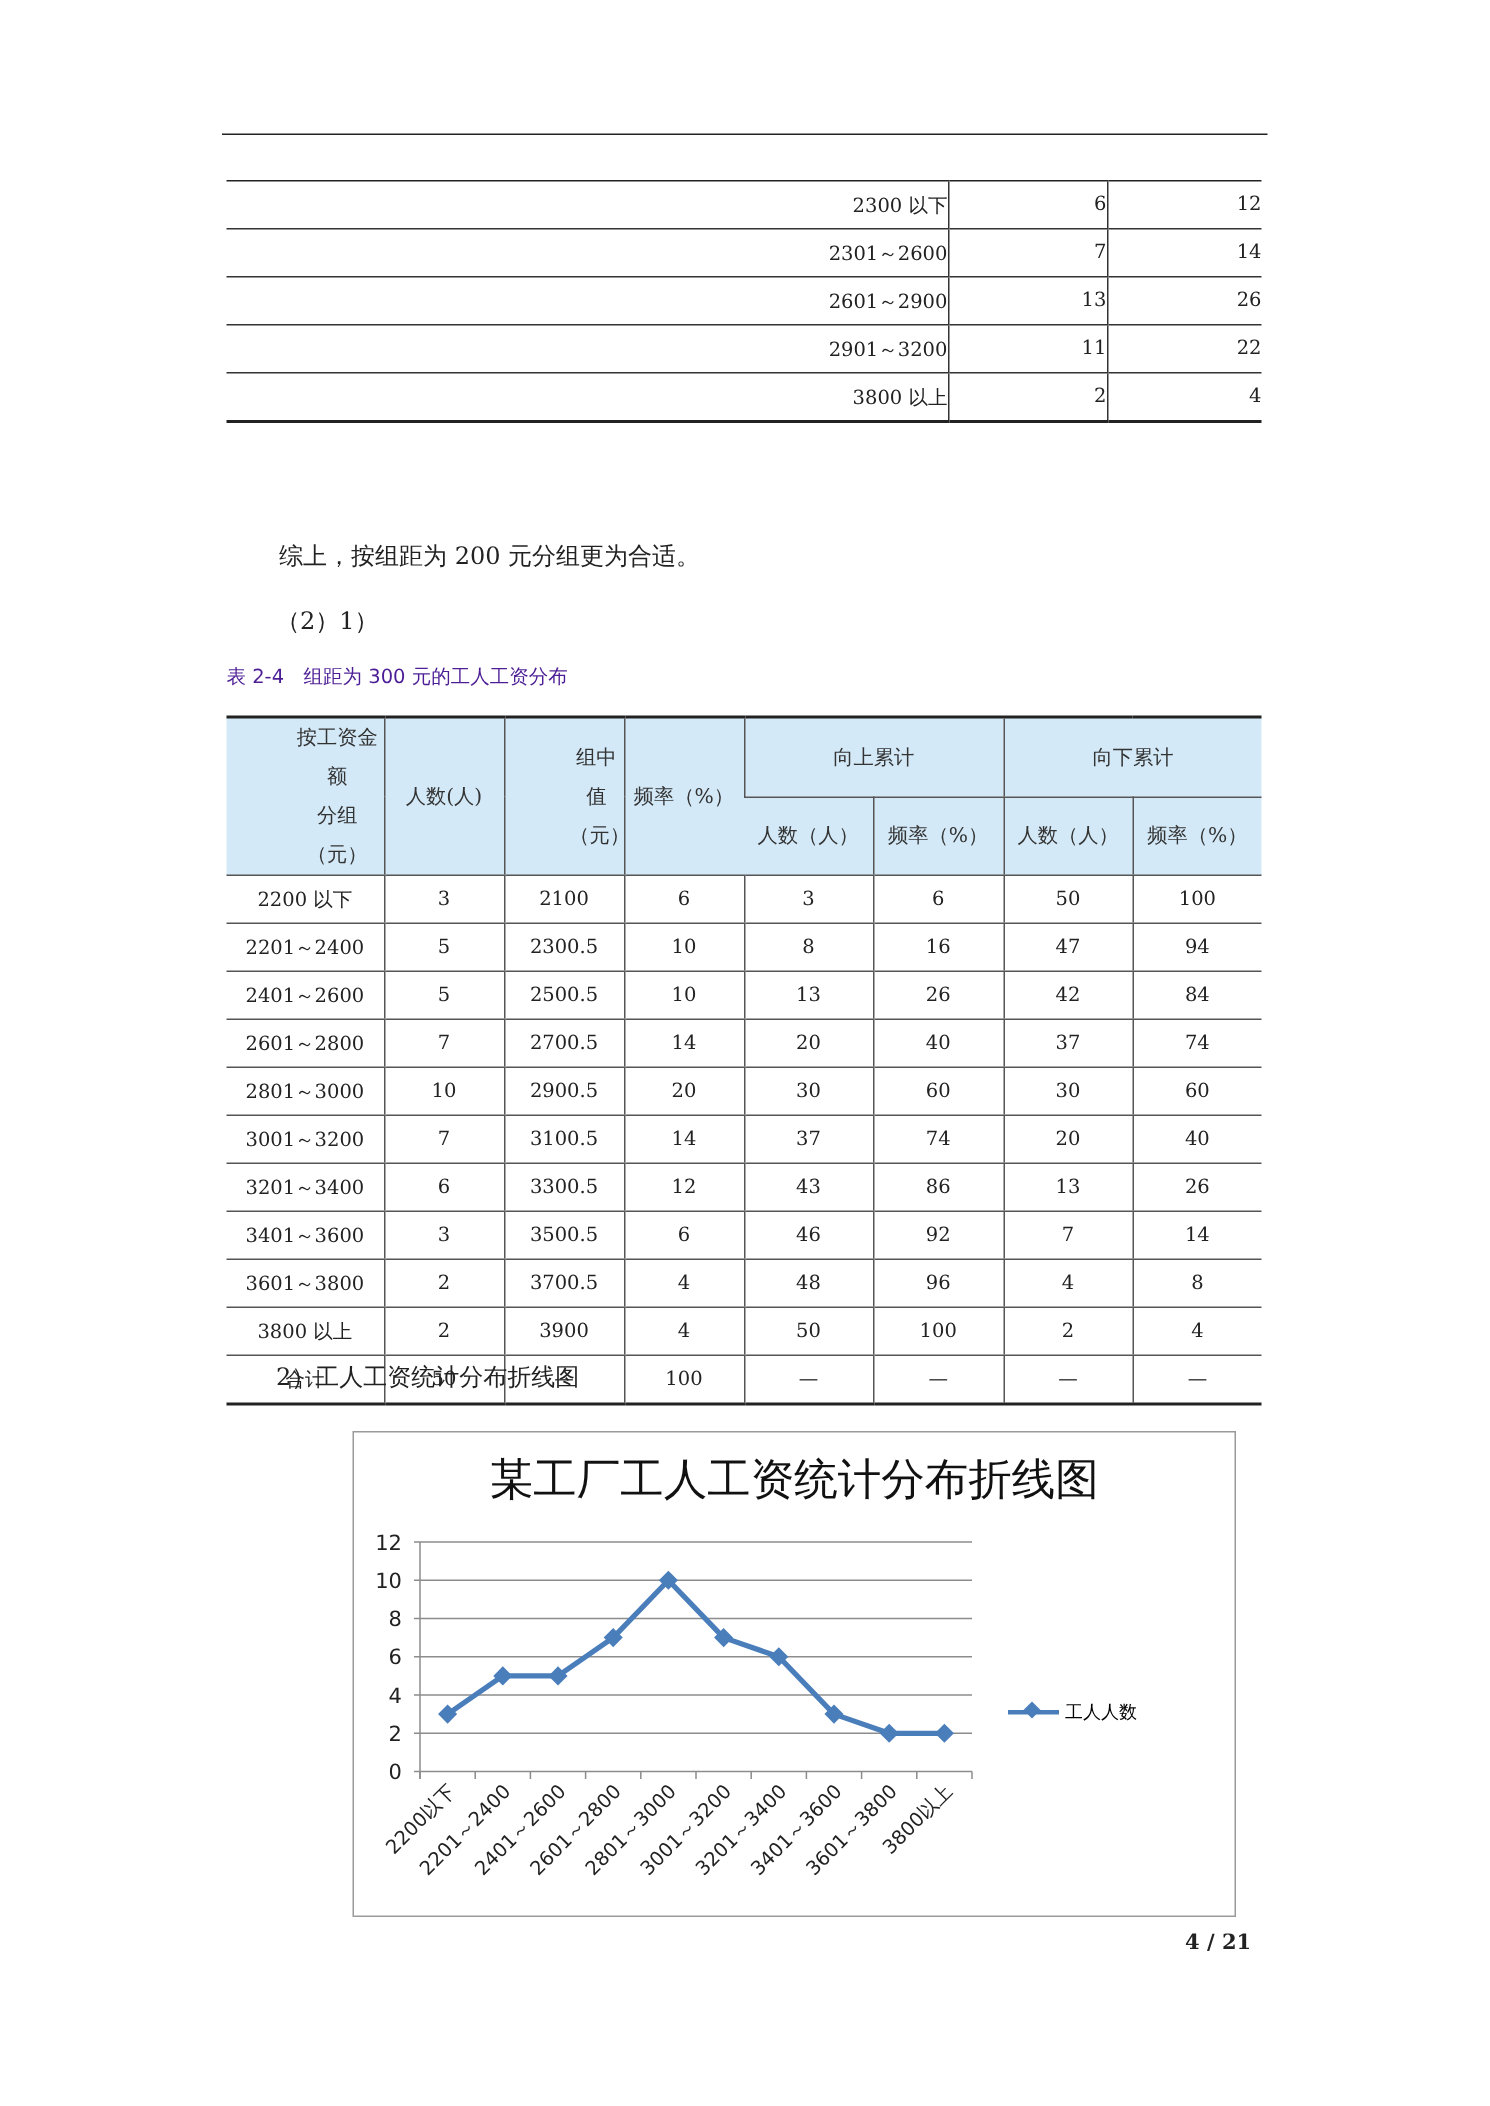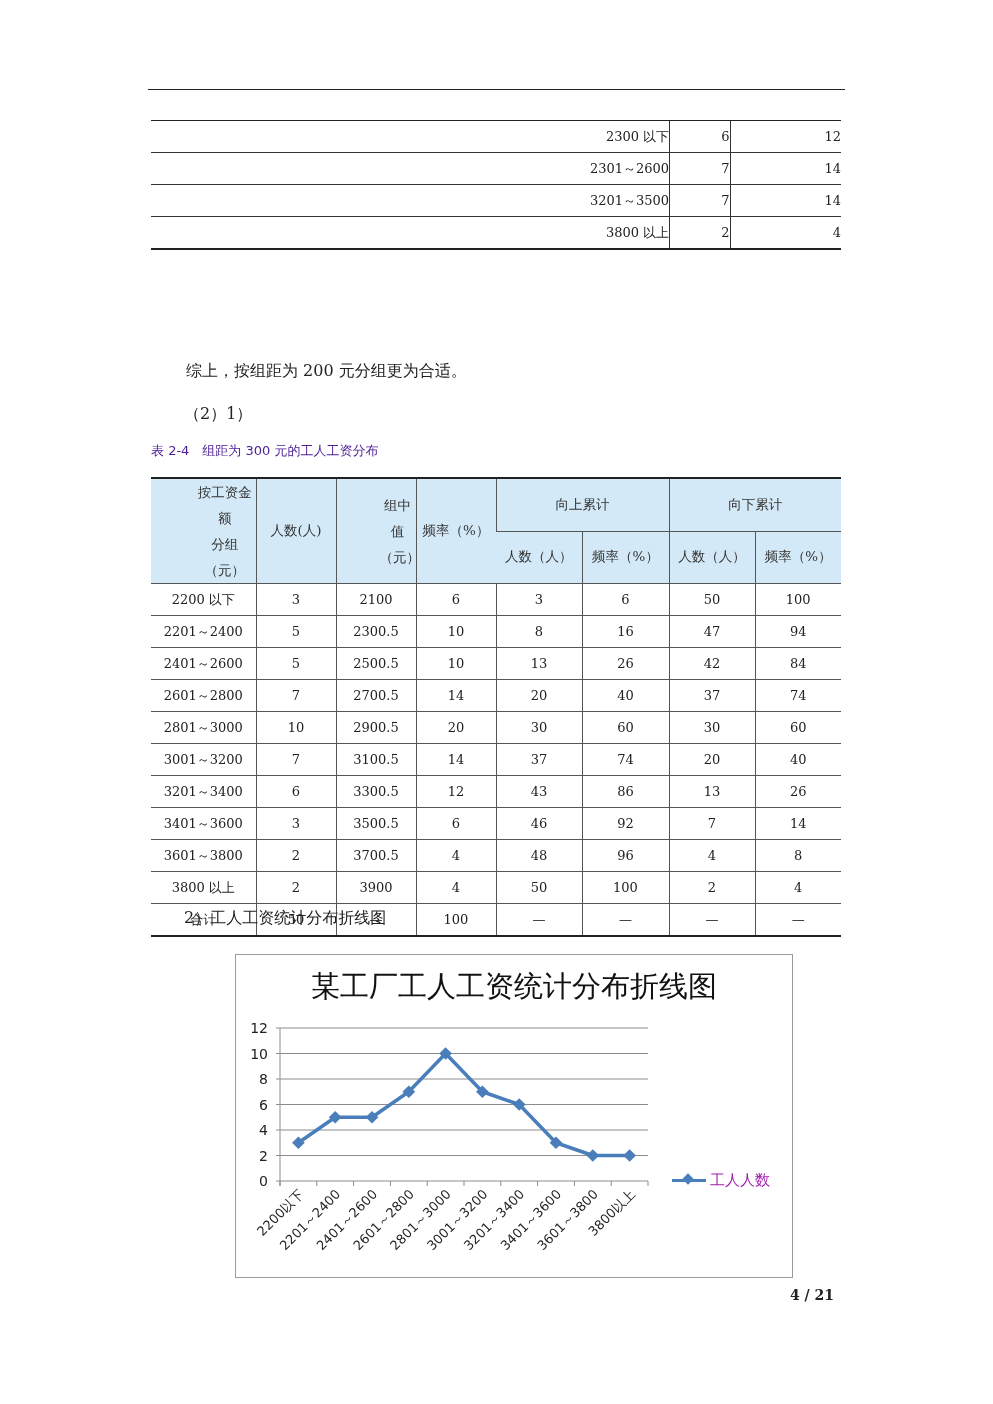--- a/index.html
+++ b/index.html
@@ -23,25 +23,25 @@
   .t2 th { background:#d3e9f7; font-weight:normal; color:#333; border-left:1px solid #555; border-bottom:1px solid #555; padding:0; font-size:13.5px; }
   .t2 th:first-child { border-left:none; }
   .t2 thead tr:first-child th { border-top:2px solid #222; height:31px; }
   .t2 thead tr:nth-child(2) th { height:31px; }
   .t2 td { height:31px; text-align:center; border-bottom:1px solid #555; border-left:1px solid #555; padding:0; }
   .t2 td:first-child { border-left:none; }
   .t2 tbody tr:last-child td { border-bottom:2px solid #222; }
   .hdr-line { display:block; line-height:26px;padding-left:43px; }
 
   
-  .chart { position:absolute; left:235px; top:954px; width:556px; height:322px; border:1.5px solid #9a9a9a; background:#fff; }
+  .chart { position:absolute; left:235px; top:954px; width:556px; height:322px; border:1.5px solid #9a9a9a; background:#fff;padding-left:31px; }
   .chart-title { position:absolute; left:0; width:100%; top:12px; text-align:center; font-size:29px; color:#111;
                  font-family:"DejaVu Sans","Liberation Sans",sans-serif; }
   .chart svg { position:absolute; left:0; top:0; }
-  .legend { position:absolute; left:436px; top:178px; display:flex; align-items:center; font-size:15px; color:#a21caf;margin-top:38px; }
+  .legend { position:absolute; left:436px; top:178px; display:flex; align-items:center; font-size:12px; color:#000000; }
   .legend-line { width:34px; height:3px; background:#4a7ebb; position:relative; margin-right:4px; }
   .legend-line::after { content:""; position:absolute; left:12px; top:-4px; width:8px; height:8px; background:#4a7ebb; transform:rotate(45deg); }
 
   .pageno { position:absolute; left:790px; top:1287px; font-size:14px; font-weight:bold; color:#222; }
 </style>
 </head>
 <body>
 
 <div class="hr-top"></div>
 
@@ -51,23 +51,28 @@
         <td>2300 以下</td>
         <td>6</td>
         <td>12</td>
       </tr>
       <tr>
         <td>2301～2600</td>
         <td>7</td>
         <td>14</td>
       </tr>
       <tr>
-        <td>3201～3500</td>
-        <td>7</td>
-        <td>14</td>
+        <td>2601～2900</td>
+        <td>13</td>
+        <td>26</td>
+      </tr>
+      <tr>
+        <td>2901～3200</td>
+        <td>11</td>
+        <td>22</td>
       </tr>
       <tr>
         <td>3800 以上</td>
         <td>2</td>
         <td>4</td>
       </tr>
     </tbody>
 </table>
 
 <div class="para" style="left:186px;top:361px;">综上，按组距为 200 元分组更为合适。</div>

